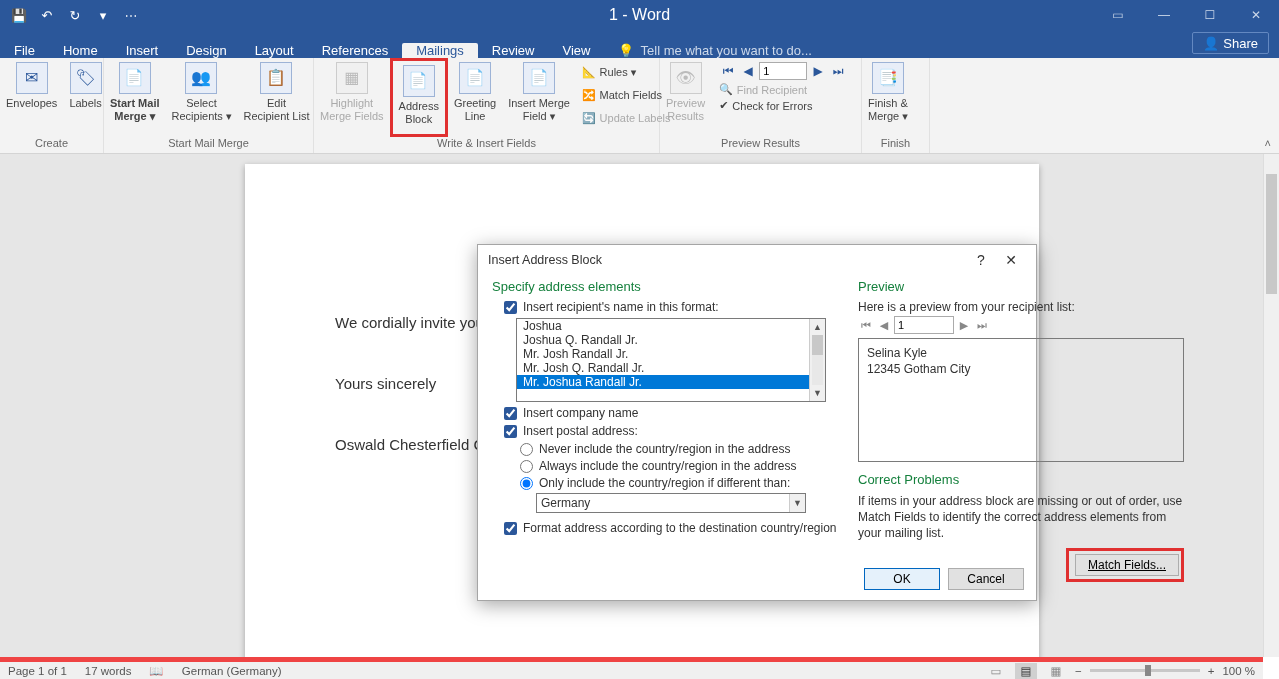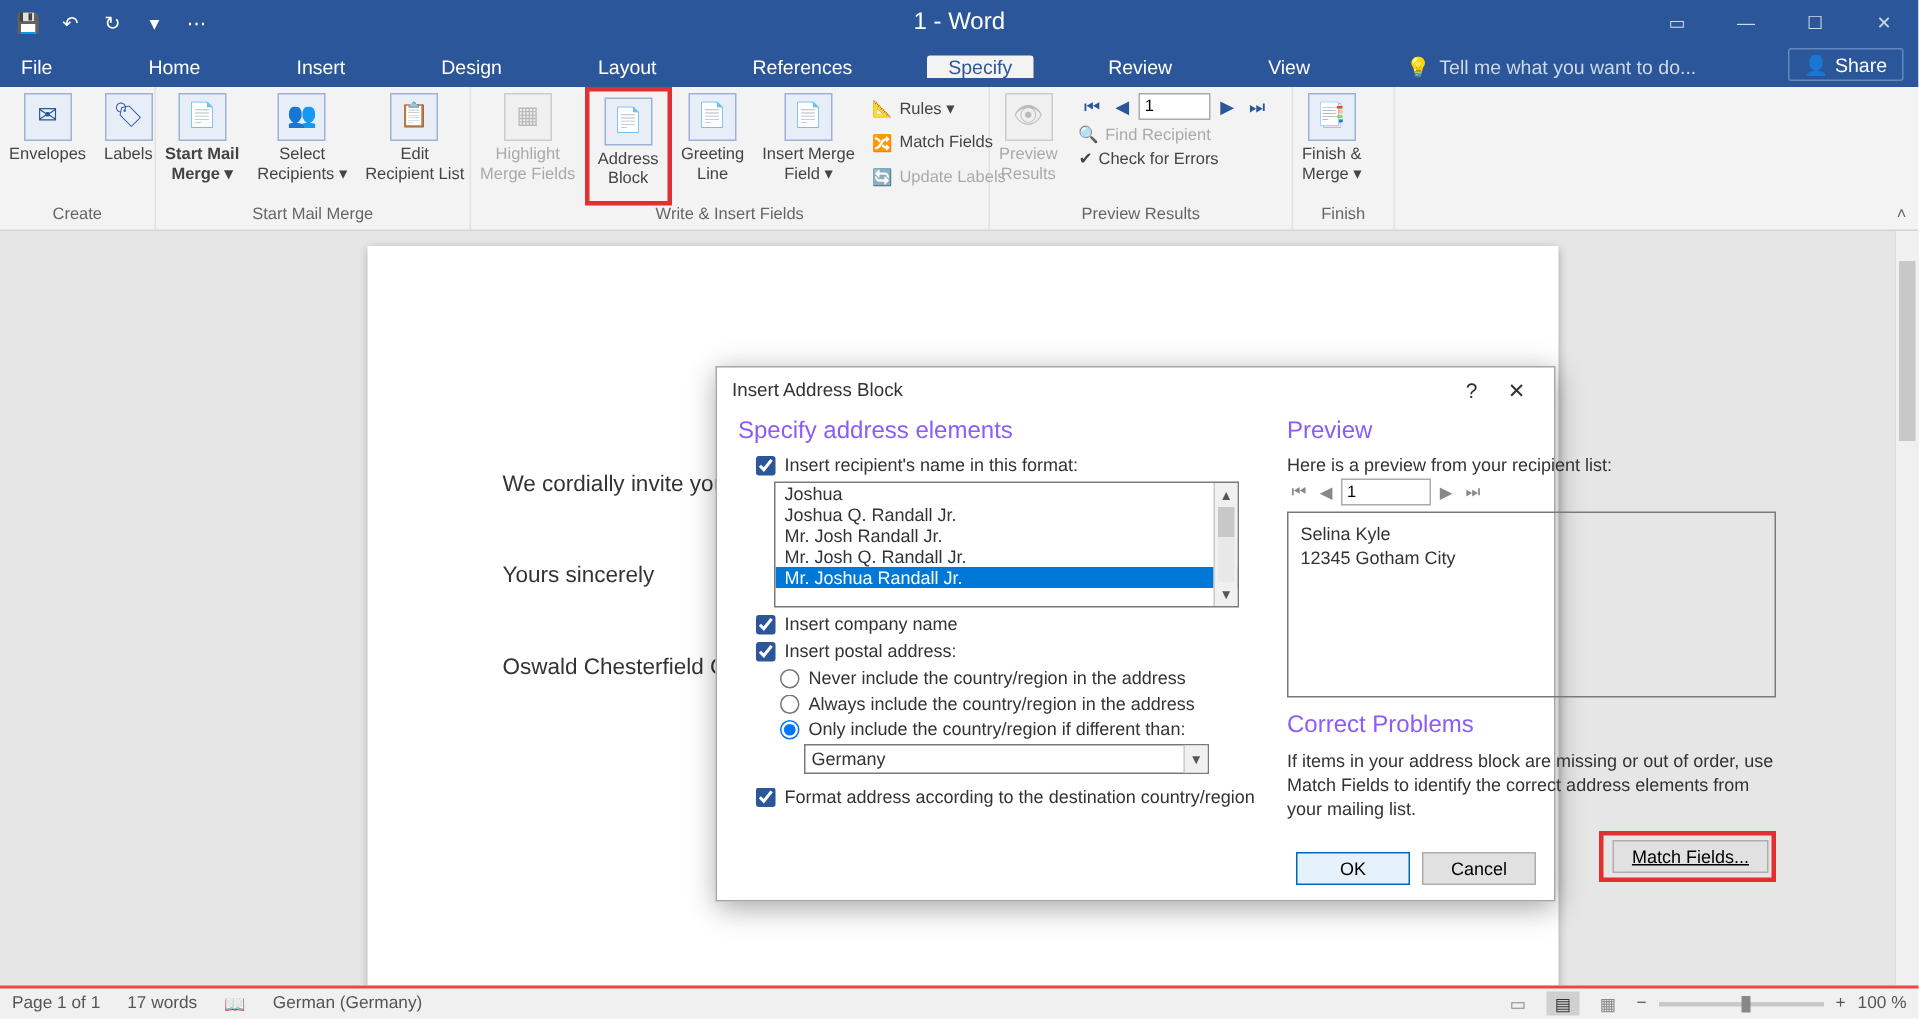--- a/index.html
+++ b/index.html
@@ -7,21 +7,21 @@
 
 
 .titlebar { height: 30px; background: #2b579a; color: #fff; display: flex; align-items: center; position: relative; }
 .titlebar .qat { display: flex; gap: 2px; padding-left: 6px; align-items: center; }
 .titlebar .qat .qbtn { width: 26px; height: 22px; display: flex; align-items: center; justify-content: center; color: #fff; font-size: 13px; }
 .titlebar .title { position: absolute; left: 50%; transform: translateX(-50%); font-size: 16px; }
 .titlebar .wincontrols { position: absolute; right: 0; display: flex; }
 .titlebar .wincontrols .wc { width: 46px; height: 30px; display: flex; align-items: center; justify-content: center; color: #cdd9ea; font-size: 12px; }
 
 
-.tabsrow { height: 28px; background: #2b579a; display: flex; align-items: center; color: #fff; font-size: 13px; position: relative; gap: 36px; }
+.tabsrow { height: 28px; background: #2b579a; display: flex; align-items: flex-end; color: #fff; font-size: 13px; position: relative; }
 .tabsrow .tab { padding: 0 14px; display: flex; align-items: center; white-space: nowrap; }
 .tabsrow .tab.active { background: #f3f3f3; color: #2b579a; border-top-left-radius:2px; border-top-right-radius:2px;}
 .tabsrow .tellme { display: flex; align-items: center; gap: 6px; color: #cdd9ea; padding-left: 14px; }
 .tabsrow .tellme .bulb { font-size: 13px; }
 .tabsrow .share { position: absolute; right: 10px; top: 2px; height: 22px; padding: 0 10px; background: #2b579a; border:1px solid #6388c1; display:flex; align-items:center; gap:4px; border-radius:2px; font-size:13px;}
 
 
 .ribbon { height: 96px; background: #f3f3f3; border-bottom: 1px solid #d4d4d4; display: flex; position: relative; }
 .ribbon .group { display: flex; flex-direction: column; border-right: 1px solid #e1e1e1; }
 .ribbon .group .row { display: flex; flex: 1; align-items: stretch; }
@@ -52,21 +52,21 @@
 .scrollbar-v { position:absolute; right:0; top:0; bottom:0; width:16px; background:#f0f0f0; border-left:1px solid #ddd;}
 .scrollbar-v .thumb{ position:absolute; left:2px; right:2px; top:20px; height:120px; background:#c8c8c8;}
 
 
 .dialog { position:absolute; left:477px; top:244px; width:560px; height:357px; background:#fff; border:1px solid #a5a5a5; box-shadow:0 4px 18px rgba(0,0,0,.35); font-size:12px; color:#333;}
 .dialog .dtitle { height:30px; display:flex; align-items:center; padding:0 10px; font-size:12.5px;}
 .dialog .dtitle .spacer{flex:1;}
 .dialog .dtitle .dclose{ width:30px; text-align:center; font-size:14px;}
 .dialog .dbody { display:flex; padding:0 14px 8px 14px; gap:20px;}
 .dialog .col { flex:1; }
-.dialog .sect { font-size:16px; color:#8b5cf6; margin-bottom:6px; margin-top:4px;}
+.dialog .sect { font-size:13px; color:#15803d; margin-bottom:6px; margin-top:4px;}
 .dialog .chk { display:flex; align-items:center; gap:6px; font-size:12px; margin:4px 0 4px 12px;}
 .dialog .chk input{ accent-color:#2b579a; width:13px; height:13px;}
 .dialog .listbox { margin-left:24px; width:310px; height:84px; border:1px solid #7a7a7a; position:relative; overflow:hidden; font-size:12px;}
 .dialog .listbox .li { padding:0 6px; height:14px; line-height:14px;}
 .dialog .listbox .li.sel { background:#0078d7; color:#fff;}
 .dialog .listbox .sb { position:absolute; right:0; top:0; bottom:0; width:16px; background:#f0f0f0; border-left:1px solid #ccc;}
 .dialog .listbox .sb .up,.dialog .listbox .sb .dn{height:16px; display:flex;align-items:center;justify-content:center;font-size:9px;color:#555;}
 .dialog .listbox .sb .tr{position:absolute; top:16px; bottom:16px; left:2px; right:2px; background:#e8e8e8;}
 .dialog .listbox .sb .th{position:absolute; top:16px; height:20px; left:2px; right:2px; background:#c8c8c8;}
 .dialog .radio { display:flex; align-items:center; gap:6px; font-size:12px; margin:3px 0 3px 28px;}
@@ -79,21 +79,21 @@
 .dialog .pvbox { margin-top:4px; width:326px; height:124px; border:1px solid #7a7a7a; padding:6px 8px; font-size:12px; line-height:1.35;}
 .dialog .cptext { font-size:12px; line-height:1.35; margin-top:2px;}
 .dialog .mfbtn-wrap { display:flex; justify-content:flex-end; margin-top:6px;}
 .dialog .mfbtn { border:1px solid #adadad; background:#e1e1e1; padding:3px 12px; font-size:12px; text-decoration:underline;}
 .dialog .mfbtn-hl { border:3px solid #e03030; padding:3px 2px 3px 6px; display:inline-block;}
 .dialog .dbuttons { position:absolute; right:12px; bottom:10px; display:flex; gap:8px;}
 .dialog .dbuttons button{ width:76px; height:22px; font-size:12px; border:1px solid #adadad; background:#e1e1e1;}
 .dialog .dbuttons button.primary{ border:1px solid #0067c0; background:#e5f1fb;}
 
 
-.statusbar { position:absolute; left:0; right:0; bottom:0; height:22px; background:#f0f0f0; border-top:2px solid #ef4444; display:flex; align-items:center; font-size:11.5px; color:#555; padding:0 8px; gap:18px;}
+.statusbar { position:absolute; left:0; right:16px; bottom:0; height:22px; background:#f0f0f0; border-top:5px solid #ef4444; display:flex; align-items:center; font-size:11.5px; color:#555; padding:0 8px; gap:18px;}
 .statusbar .right { position:absolute; right:8px; display:flex; align-items:center; gap:8px;}
 .statusbar .viewbtn { width:22px; height:16px; display:inline-flex; align-items:center; justify-content:center; color:#888;}
 .statusbar .viewbtn.active{ background:#d0d0d0; color:#333;}
 .statusbar .slider { width:110px; height:3px; background:#c8c8c8; position:relative;}
 .statusbar .slider .h{ position:absolute; left:50%; top:-4px; width:6px; height:11px; background:#888;}
 </style>
 </head>
 <body>
 
 <div class="titlebar">
@@ -113,21 +113,21 @@
   </div>
 </div>
 
 <div class="tabsrow">
   <div class="tab">File</div>
   <div class="tab">Home</div>
   <div class="tab">Insert</div>
   <div class="tab">Design</div>
   <div class="tab">Layout</div>
   <div class="tab">References</div>
-  <div class="tab active">Specify</div>
+  <div class="tab active">Mailings</div>
   <div class="tab">Review</div>
   <div class="tab">View</div>
   <div class="tellme">
     <span class="bulb">💡</span>
     <span>Tell me what you want to do...</span>
   </div>
   <div class="share">
     <span>👤</span>
     <span>Share</span>
   </div>

